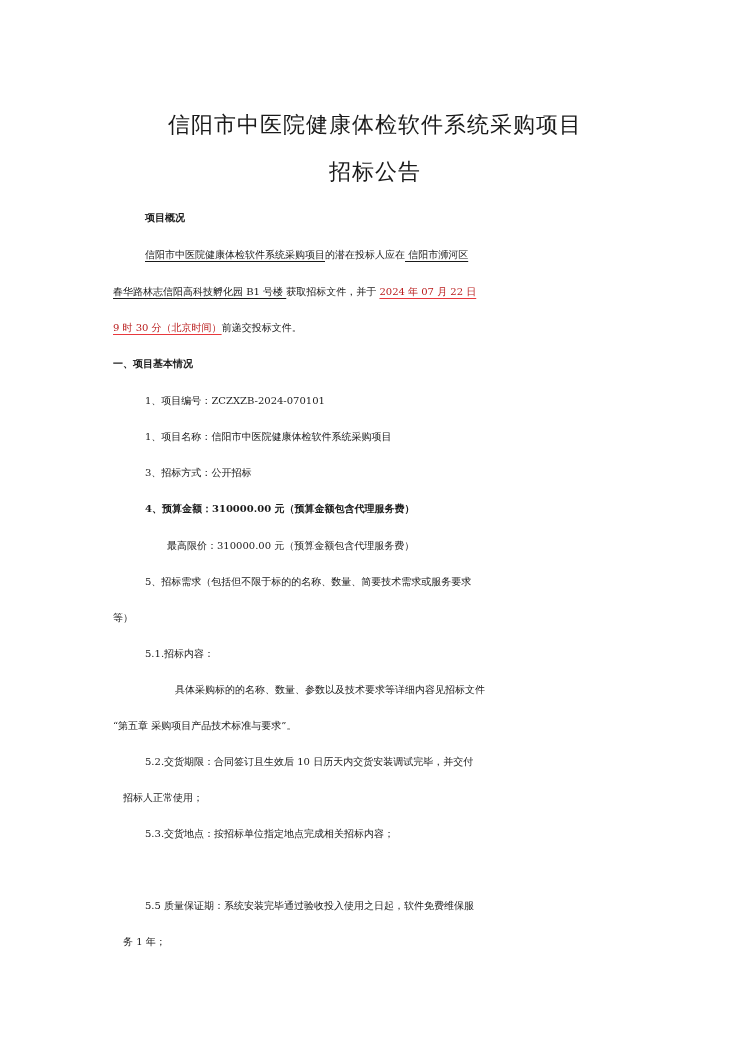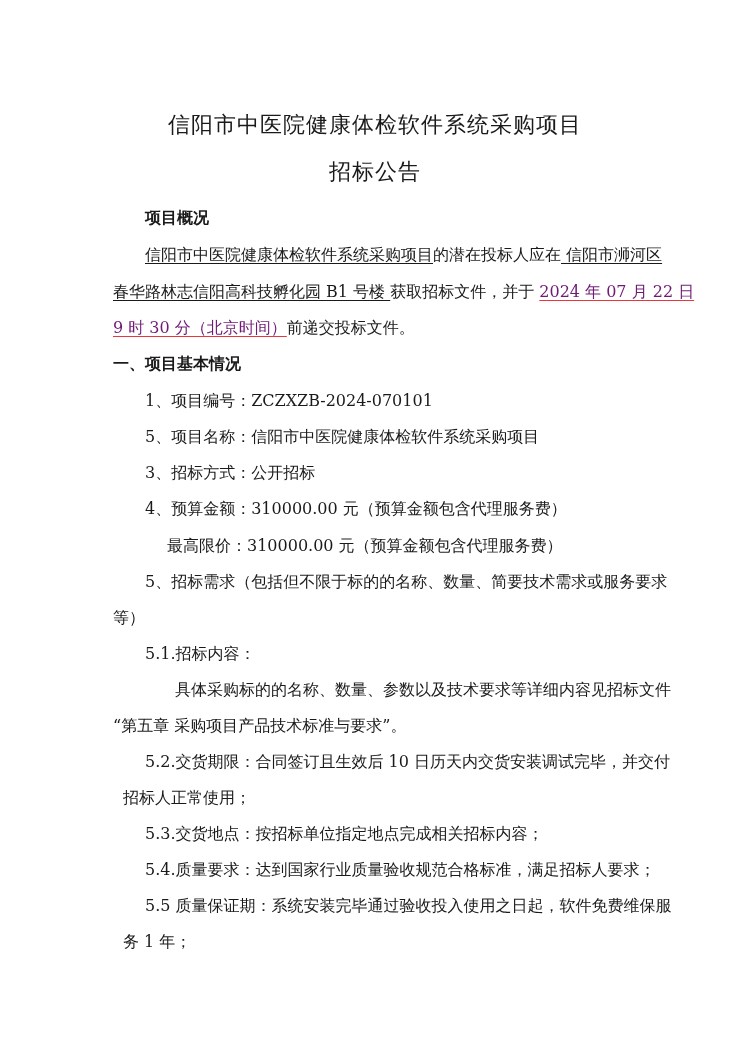--- a/index.html
+++ b/index.html
@@ -1,22 +1,22 @@
 <!DOCTYPE html>
 <html><head>
 <meta charset="utf-8">
 <style>
   html, body { margin: 0; padding: 0; background: #ffffff; }
   body { width: 750px; height: 1060px; position: relative; overflow: hidden;
          font-family: "DejaVu Serif", "Liberation Serif", serif; color: #1a1a1a; }
   .page { position: absolute; left: 0; top: 0; width: 618px; height: 1060px; background: #fff; }
   .title { position: absolute; left: 0; width: 750px; text-align: center; font-size: 22px; letter-spacing: 1px; font-family: "DejaVu Sans", "Liberation Sans", sans-serif; font-weight: normal; }
-  .line { position: absolute; font-size: 16px; white-space: nowrap; line-height: 20px; }
+  .line { position: absolute; font-size: 10px; white-space: nowrap; line-height: 20px; }
   .u { text-decoration: underline; text-underline-offset: 3px; }
-  .red { color: #701a75; text-decoration: underline; text-decoration-color: #e8383d; text-underline-offset: 3px; margin-top: 6px; }
+  .red { color: #b91c1c; text-decoration: underline; text-decoration-color: #e8383d; text-underline-offset: 3px; margin-top: 6px; }
   .bold { font-weight: bold; }
 </style>
 </head>
 <body>
 
 <div class="page">
 
   <div class="title" style="top:110px;">信阳市中医院健康体检软件系统采购项目</div>
   <div class="title" style="top:157px;">招标公告</div>
 
@@ -35,44 +35,43 @@
     <span class="red">9 时 30 分（北京时间）</span><span>前递交投标文件。</span>
   </div>
 
   <div class="line bold" style="left:113px; top:354px;">一、项目基本情况</div>
 
   <div class="line" style="left:145px; top:391px;">
     <span>1、项目编号：</span><span>ZCZXZB-2024-070101</span>
   </div>
 
   <div class="line" style="left:145px; top:427px;">
-    <span>5、项目名称：</span><span>信阳市中医院健康体检软件系统采购项目</span>
+    <span>1、项目名称：</span><span>信阳市中医院健康体检软件系统采购项目</span>
   </div>
 
   <div class="line" style="left:145px; top:463px;text-align:center;">
     <span>3、招标方式：</span><span>公开招标</span>
   </div>
 
-  <div class="line" style="left:145px; top:499px;">
+  <div class="line" style="left:145px; top:499px;font-weight:bold;">
     <span>4、预算金额：</span><span>310000.00 元（预算金额包含代理服务费）</span>
   </div>
 
   <div class="line" style="left:167px; top:536px;">
     <span>最高限价：</span><span>310000.00 元（预算金额包含代理服务费）</span>
   </div>
 
   <div class="line" style="left:145px; top:572px;">5、招标需求（包括但不限于标的的名称、数量、简要技术需求或服务要求</div>
   <div class="line" style="left:113px; top:608px;">等）</div>
 
   <div class="line" style="left:145px; top:644px;text-align:right;">5.1.招标内容：</div>
   <div class="line" style="left:175px; top:680px;">具体采购标的的名称、数量、参数以及技术要求等详细内容见招标文件</div>
   <div class="line" style="left:113px; top:716px;">“第五章  采购项目产品技术标准与要求”。</div>
 
   <div class="line" style="left:145px; top:752px;">5.2.交货期限：合同签订且生效后 10 日历天内交货安装调试完毕，并交付</div>
   <div class="line" style="left:123px; top:788px;">招标人正常使用；</div>
 
   <div class="line" style="left:145px; top:824px;">5.3.交货地点：按招标单位指定地点完成相关招标内容；</div>
-  <div class="line" style="left:145px; top:860px;">5.4.质量要求：达到国家行业质量验收规范合格标准，满足招标人要求；</div>
 
   <div class="line" style="left:145px; top:896px;text-align:right;">5.5 质量保证期：系统安装完毕通过验收投入使用之日起，软件免费维保服</div>
   <div class="line" style="left:123px; top:932px;">务 1 年；</div>
 
 </div>
 
 </body></html>

